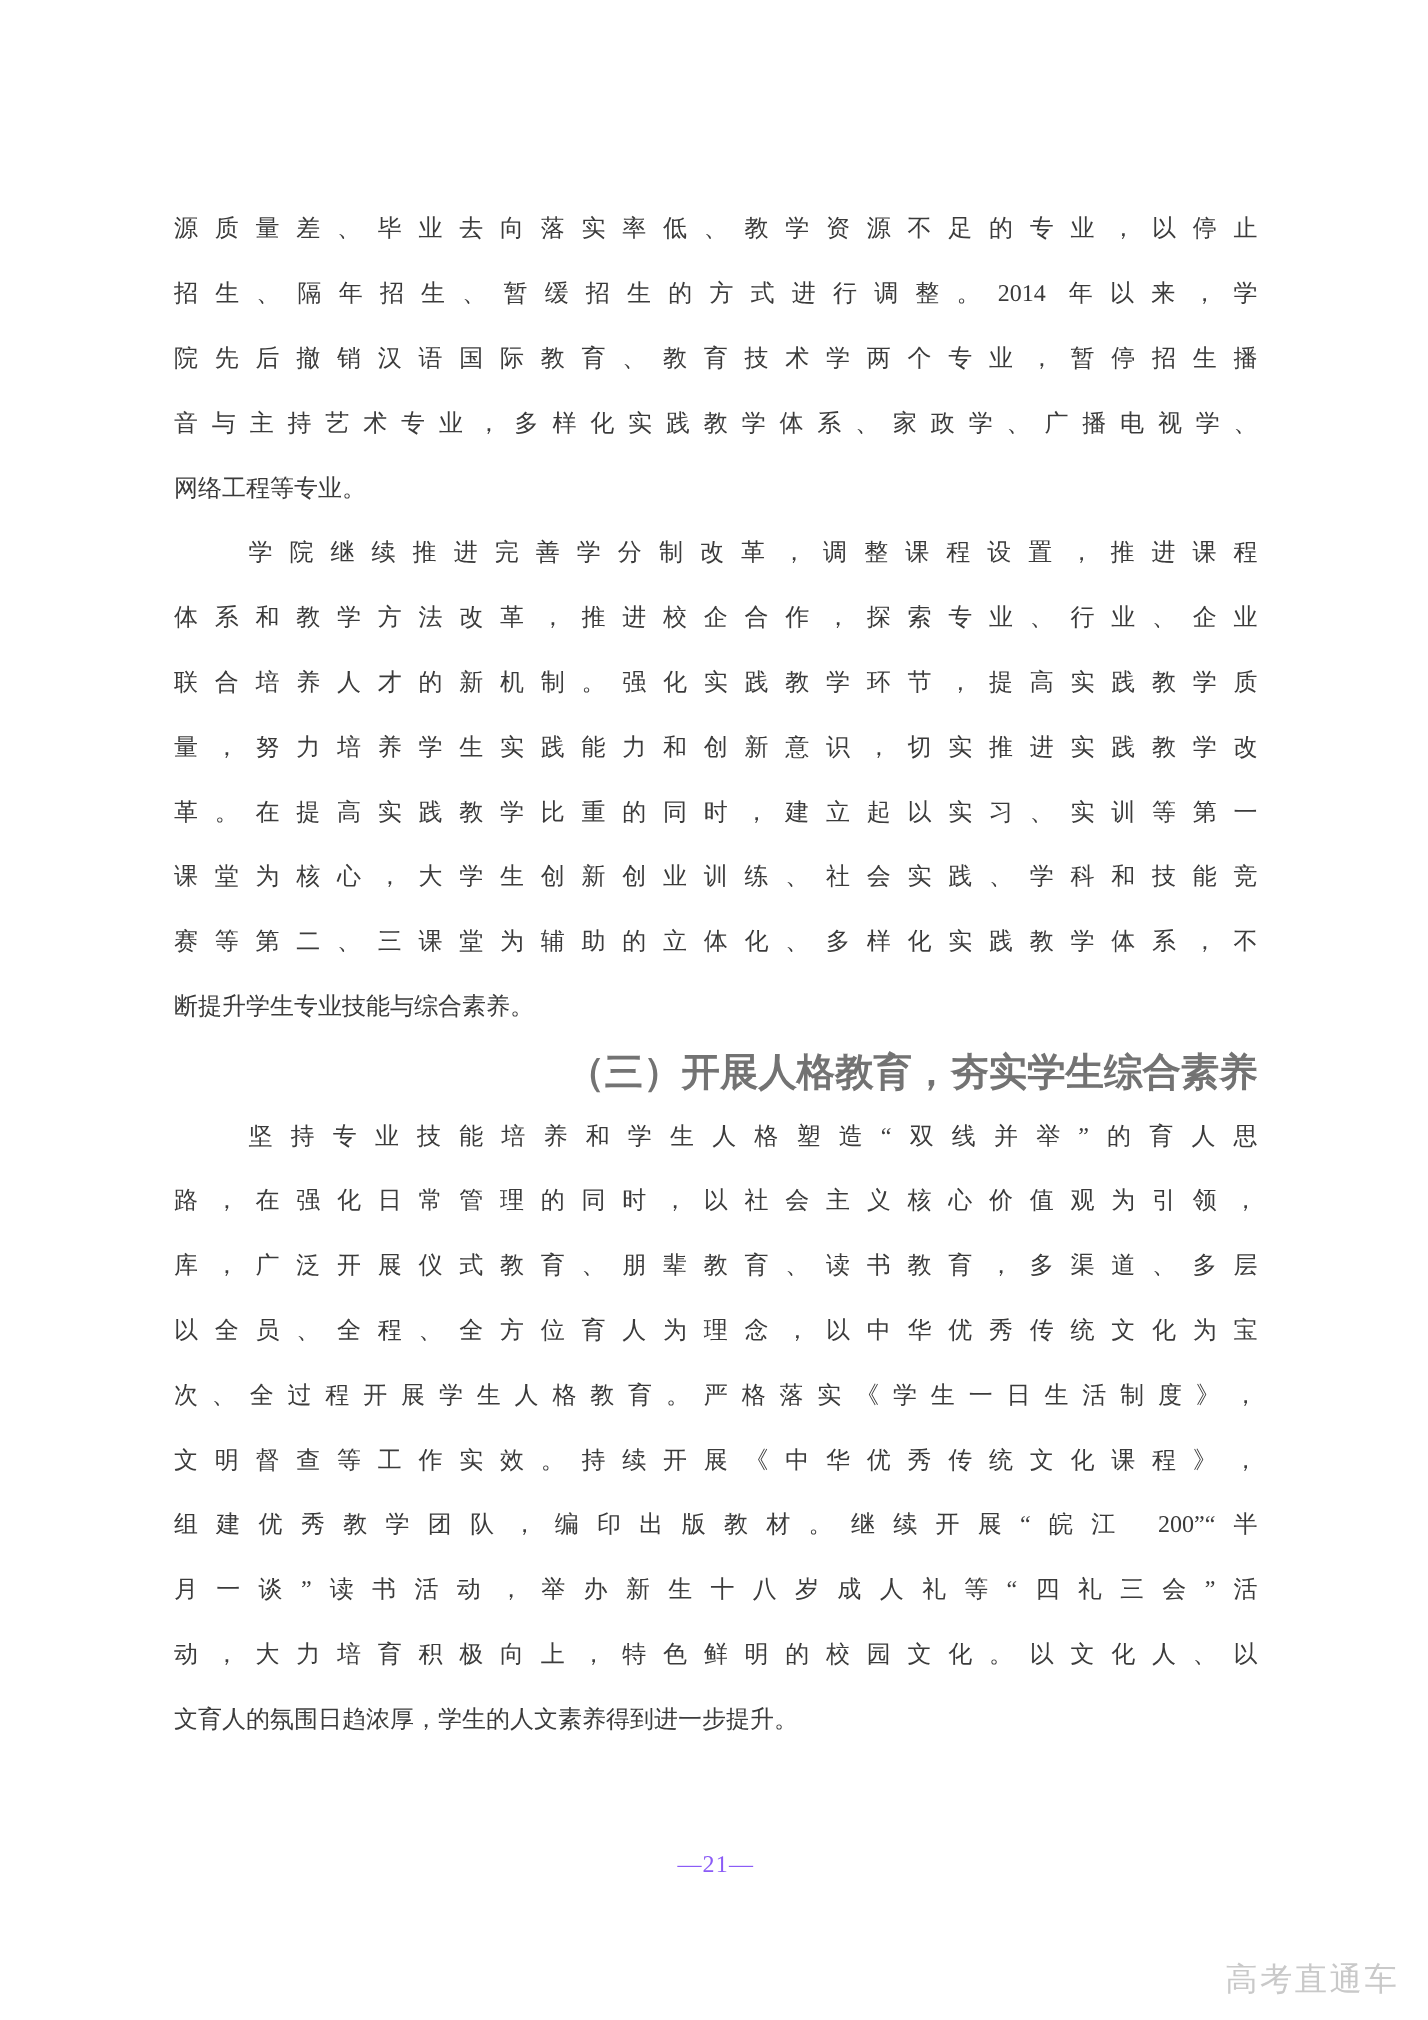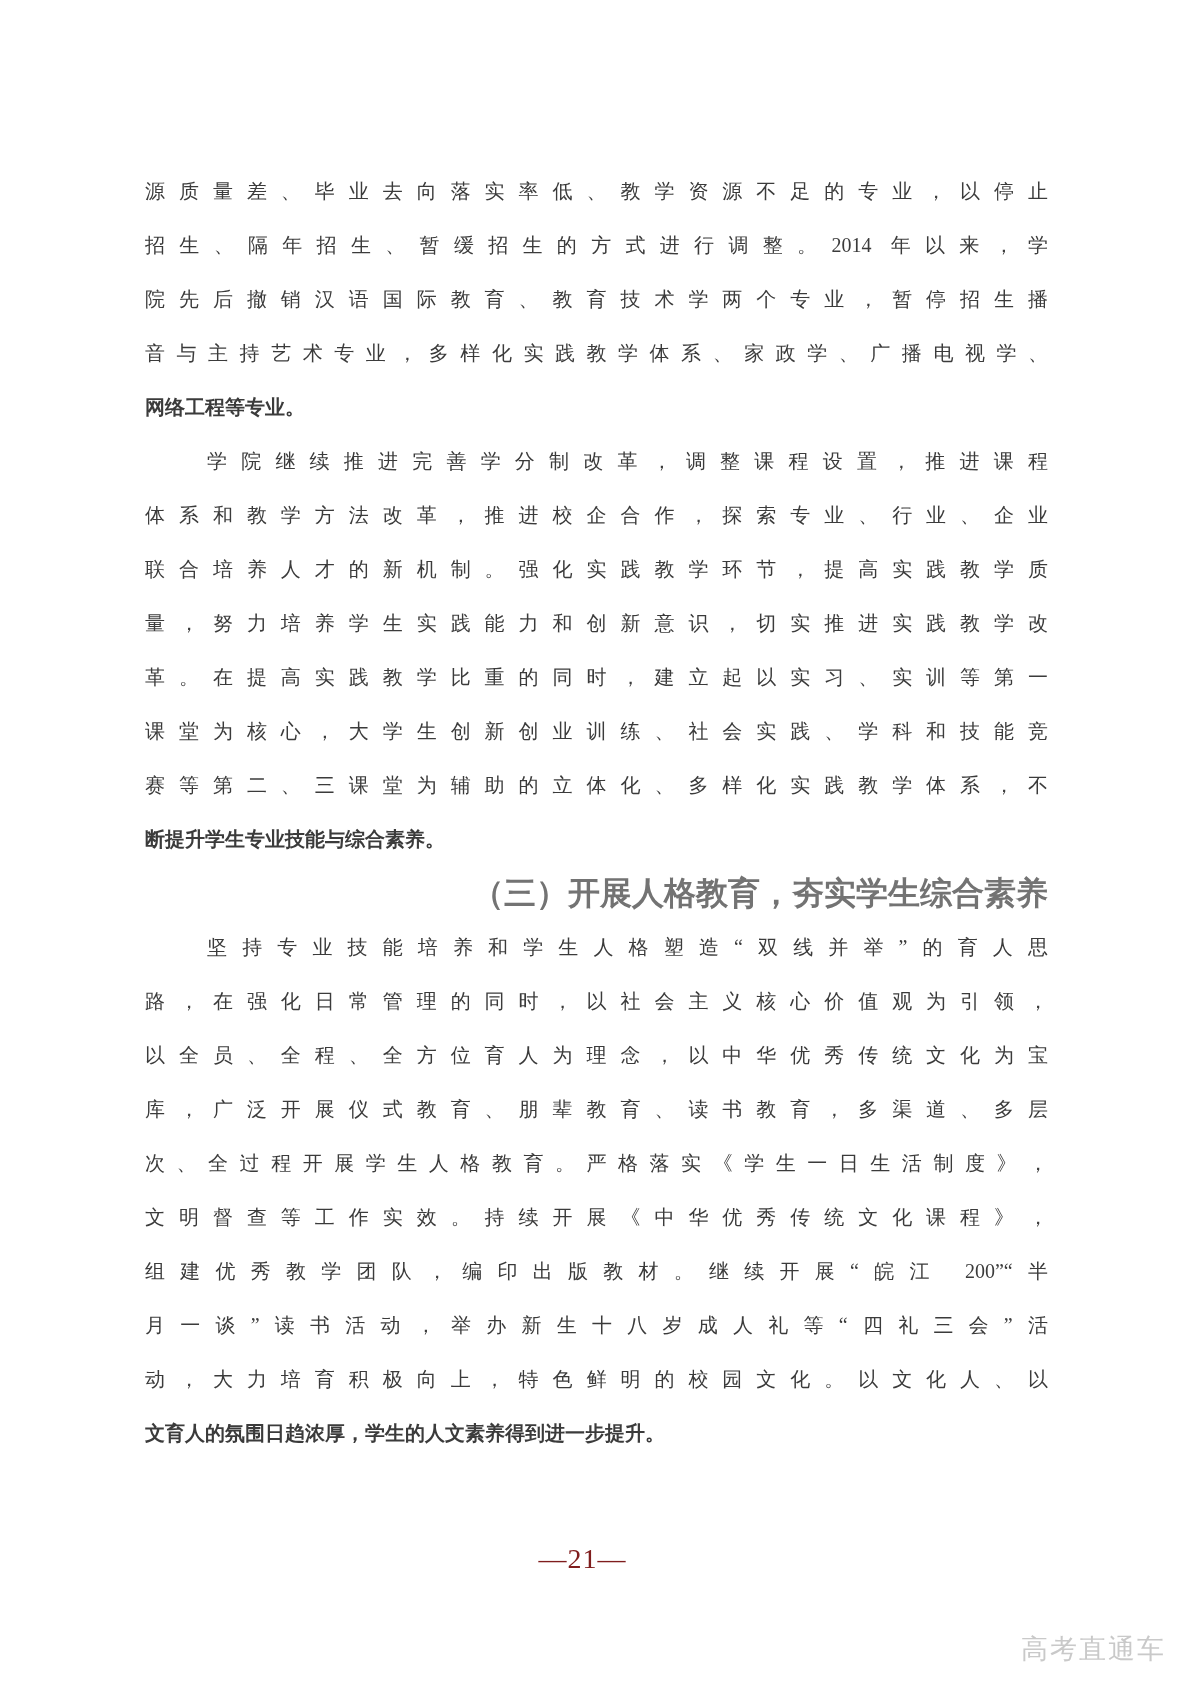--- a/index.html
+++ b/index.html
@@ -33,41 +33,40 @@
     text-align: justify;
     text-align-last: justify;
     white-space: nowrap;
   }
   .line.indent {
     text-indent: 62px;
   }
   .line.end {
     text-align: left;
     text-align-last: left;
-    font-weight: bold;
   }
   .heading-line {
     height: 54px;
     line-height: 54px;
     font-size: 32px;
     font-weight: 700;
     color: #737373;
     text-indent: 62px;
     text-align: right;
     white-space: nowrap;
     font-family: "Liberation Sans", "DejaVu Sans", sans-serif;
   }
   .page-number {
     position: absolute;
-    left: 131px;
+    left: 145px;
     top: 1543px;
     width: 903px;
     text-align: center;
-    font-size: 28px;
-    color: #7f1d1d;
+    font-size: 20px;
+    color: #8b5cf6;
     letter-spacing: 1px;
   }
   .watermark {
     position: absolute;
     right: 24px;
     top: 1631px;
     font-size: 27px;
     color: #c9c9c9;
     font-family: "Liberation Sans", "DejaVu Sans", sans-serif;
     letter-spacing: 2px;
@@ -97,22 +96,22 @@
       <div class="line">课堂为核心，大学生创新创业训练、社会实践、学科和技能竞</div>
       <div class="line">赛等第二、三课堂为辅助的立体化、多样化实践教学体系，不</div>
       <div class="line end">断提升学生专业技能与综合素养。</div>
     </div>
 
     <div class="heading-line">（三）开展人格教育，夯实学生综合素养</div>
 
     <div>
       <div class="line indent">坚持专业技能培养和学生人格塑造“双线并举”的育人思</div>
       <div class="line">路，在强化日常管理的同时，以社会主义核心价值观为引领，</div>
+      <div class="line">库，广泛开展仪式教育、朋辈教育、读书教育，多渠道、多层</div>
       <div class="line">以全员、全程、全方位育人为理念，以中华优秀传统文化为宝</div>
-      <div class="line">库，广泛开展仪式教育、朋辈教育、读书教育，多渠道、多层</div>
       <div class="line">次、全过程开展学生人格教育。严格落实《学生一日生活制度》，</div>
       <div class="line">文明督查等工作实效。持续开展《中华优秀传统文化课程》，</div>
       <div class="line">组建优秀教学团队，编印出版教材。继续开展“皖江 200”“半</div>
       <div class="line">月一谈”读书活动，举办新生十八岁成人礼等“四礼三会”活</div>
       <div class="line">动，大力培育积极向上，特色鲜明的校园文化。以文化人、以</div>
       <div class="line end">文育人的氛围日趋浓厚，学生的人文素养得到进一步提升。</div>
     </div>
 
   </div>
 

